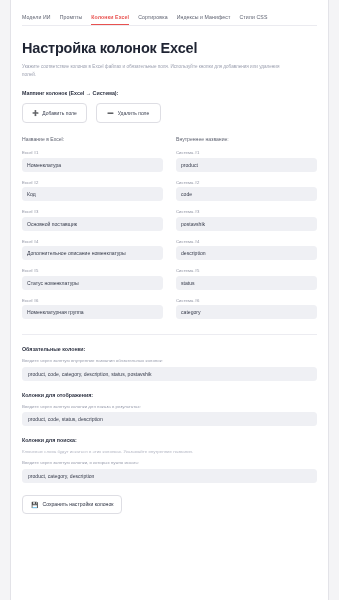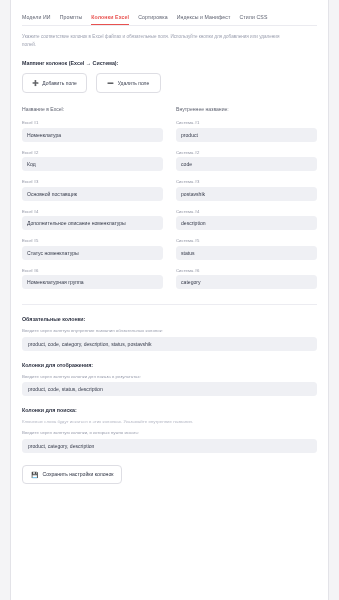--- a/index.html
+++ b/index.html
@@ -206,20 +206,21 @@
     <div class="tabs">
       <div class="tab">Модели ИИ</div>
       <div class="tab">Промпты</div>
       <div class="tab active">Колонки Excel</div>
       <div class="tab">Сортировка</div>
       <div class="tab">Индексы и Манифест</div>
       <div class="tab">Стили CSS</div>
     </div>
 
     
+    <div class="h1">Настройка колонок Excel</div>
     <div class="lede">Укажите соответствие колонок в Excel файлах и обязательные поля. Используйте кнопки для добавления или удаления полей.</div>
 
     
     <div class="section-title">Маппинг колонок (Excel → Система):</div>
 
     <div class="btn-row">
       <div class="btn">
         <span class="gi">➕</span>
         <span>Добавить поле</span>
       </div>

